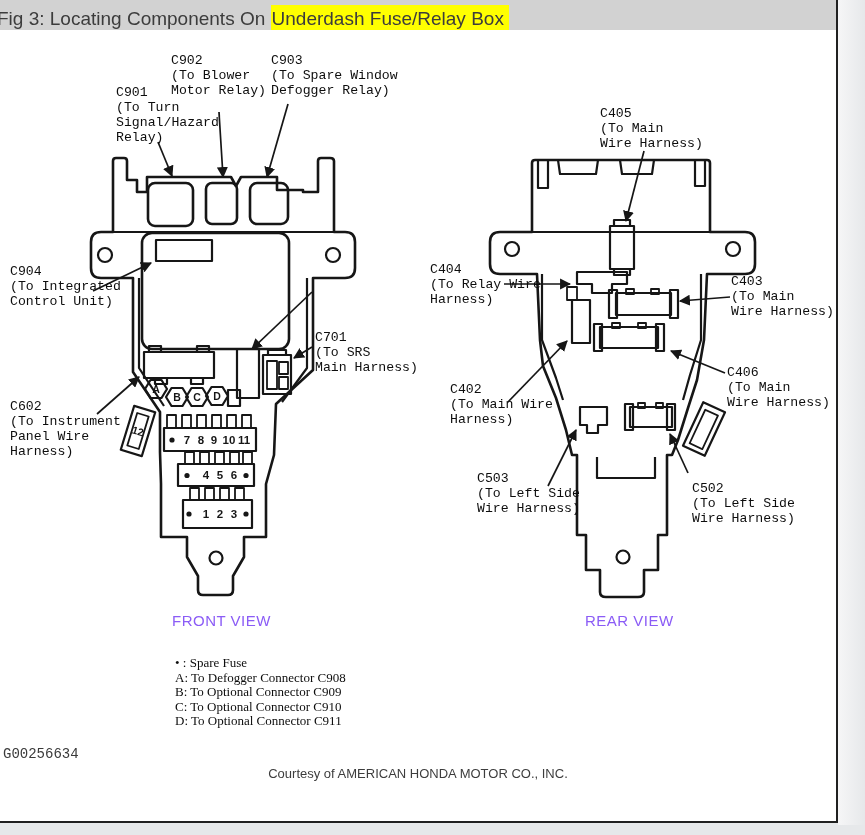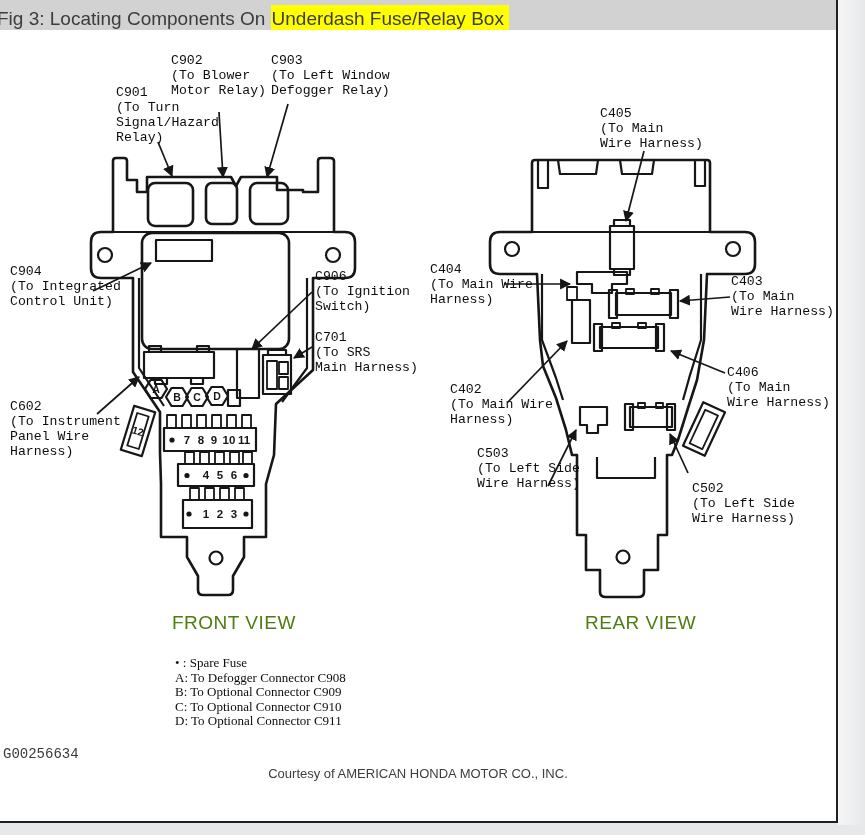--- a/index.html
+++ b/index.html
@@ -21,21 +21,21 @@
   .ol{fill:none;stroke:var(--line);stroke-width:2.6;stroke-linejoin:round;stroke-linecap:round;}
   .md{fill:none;stroke:var(--line);stroke-width:2.2;stroke-linejoin:round;}
   .tn{fill:none;stroke:var(--line);stroke-width:1.8;stroke-linejoin:round;}
   .ar{fill:none;stroke:var(--line);stroke-width:1.7;}
   .dot{fill:var(--line);stroke:none;}
   .ahp{fill:var(--line);stroke:none;}
   .svgt{fill:var(--line);font-family:"Liberation Sans",sans-serif;font-weight:bold;}
   .num{font-size:11.5px;}
   .ltr{font-size:10.5px;}
   .lbl{position:absolute;white-space:pre-line;font-size:13.2px;line-height:15px;color:#0d0d0d;font-family:Liberation Mono, monospace;}
-  .cap{position:absolute;font-size:19px;color:#4d7c0f;letter-spacing:0.5px;}
+  .cap{position:absolute;font-size:15px;color:#8b5cf6;letter-spacing:0.5px;}
   .legend{position:absolute;left:175px;top:656px;font-size:13px;line-height:14.6px;color:#0d0d0d;font-family:Liberation Serif, serif;}
   .figid{position:absolute;left:3px;top:746px;font-size:14px;color:#3a3a3a;font-family:Liberation Mono, monospace;}
   .courtesy{position:absolute;left:0;top:766px;width:836px;text-align:center;
         font-size:13px;color:var(--footer_text);}
 </style>
 </head>
 <body>
 
 <div class="screen">
   <div class="shadow-right"></div>
@@ -234,52 +234,49 @@
     </svg>
 
     <div class="lbl" style="left:116px;top:85px">C901
 (To Turn
 Signal/Hazard
 Relay)</div>
     <div class="lbl" style="left:171px;top:53px">C902
 (To Blower
 Motor Relay)</div>
     <div class="lbl" style="left:271px;top:53px">C903
-(To Left Window
+(To Spare Window
 Defogger Relay)</div>
     <div class="lbl" style="left:10px;top:264px">C904
 (To Integrated
 Control Unit)</div>
-    <div class="lbl" style="left:315px;top:269px">C906
-(To Ignition
-Switch)</div>
     <div class="lbl" style="left:315px;top:330px">C701
 (To SRS
 Main Harness)</div>
     <div class="lbl" style="left:10px;top:399px">C602
 (To Instrument
 Panel Wire
 Harness)</div>
 
     <div class="lbl" style="left:600px;top:106px">C405
 (To Main
 Wire Harness)</div>
     <div class="lbl" style="left:430px;top:262px">C404
-(To Main Wire
+(To Relay Wire
 Harness)</div>
     <div class="lbl" style="left:731px;top:274px">C403
 (To Main
 Wire Harness)</div>
     <div class="lbl" style="left:450px;top:382px">C402
 (To Main Wire
 Harness)</div>
     <div class="lbl" style="left:727px;top:365px">C406
 (To Main
 Wire Harness)</div>
-    <div class="lbl" style="left:477px;top:446px">C503
+    <div class="lbl" style="left:477px;top:471px">C503
 (To Left Side
 Wire Harness)</div>
     <div class="lbl" style="left:692px;top:481px">C502
 (To Left Side
 Wire Harness)</div>
 
     <div class="cap" style="left:172px;top:612px">FRONT VIEW</div>
     <div class="cap" style="left:585px;top:612px">REAR VIEW</div>
 
     <div class="legend">

